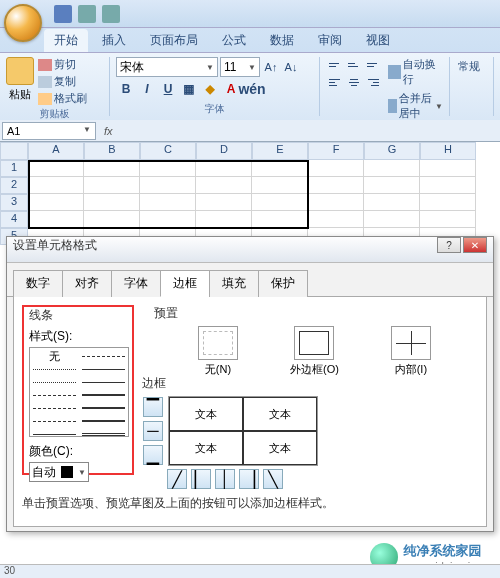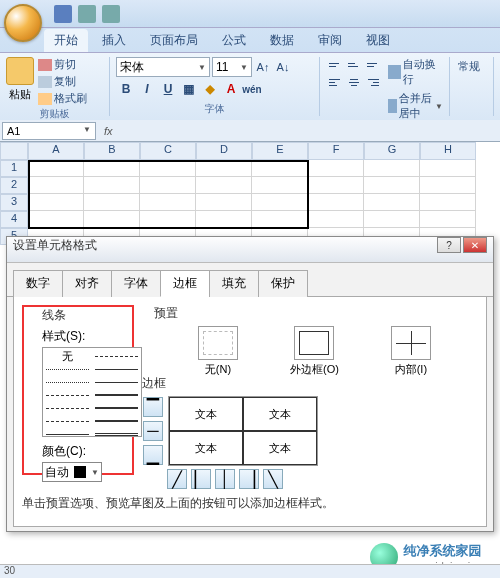--- a/index.html
+++ b/index.html
@@ -19,21 +19,21 @@
 .ribbon-body { height: 68px; background: linear-gradient(#eef5fc, #d9e7f6); display: flex; padding: 4px 0; border-top: 1px solid #aac; }
 .rgroup { border-right: 1px solid #b7cce4; padding: 0 6px; display: flex; flex-direction: column; justify-content: space-between; }
 .rgroup-label { font-size: 10px; text-align: center; color: #4a6a99; padding-top: 1px; }
 .paste-big { display: flex; flex-direction: column; align-items: center; gap: 2px; }
 .paste-icon { width: 28px; height: 28px; background: #f5c96a; border: 1px solid #c99a30; border-radius: 3px; }
 .paste-lbl { font-size: 11px; }
 .clip-sm { display: flex; flex-direction: column; gap: 2px; font-size: 11px; color: #2b4c78; }
 .clip-sm span { display: flex; align-items: center; gap: 2px; }
 .clip-ic { width: 14px; height: 12px; background: #d88; display: inline-block; }
 .font-row { display: flex; gap: 2px; align-items: center; }
-.font-combo { width: 94px; height: 20px; font-size: 12px; border: 1px solid #9ab; background: #fff; padding: 0 3px; display: flex; align-items: center; justify-content: space-between; }
+.font-combo { width: 102px; height: 20px; font-size: 12px; border: 1px solid #9ab; background: #fff; padding: 0 3px; display: flex; align-items: center; justify-content: space-between; }
 .size-combo { width: 40px; height: 20px; font-size: 12px; border: 1px solid #9ab; background: #fff; padding: 0 3px; display: flex; align-items: center; justify-content: space-between; }
 .drop-ar { font-size: 8px; color: #555; }
 .grow-btn { width: 18px; height: 20px; border: 1px solid transparent; font-size: 11px; color: #2b4c78; display: flex; align-items: center; justify-content: center; }
 .fmt-row { display: flex; gap: 1px; }
 .fmt-btn { width: 20px; height: 20px; border: 1px solid transparent; font-size: 12px; font-weight: bold; display: flex; align-items: center; justify-content: center; color: #2b4c78; }
 .fmt-btn.i { font-style: italic; }
 .fmt-btn.u { text-decoration: underline; }
 .align-grid { display: flex; flex-direction: column; gap: 1px; }
 .align-row { display: flex; gap: 1px; }
 .align-btn { width: 18px; height: 16px; border: 1px solid transparent; display: flex; flex-direction: column; gap: 2px; justify-content: center; padding: 2px; }
@@ -160,21 +160,21 @@
         <div class="grow-btn">A↑</div>
         <div class="grow-btn">A↓</div>
       </div>
       <div class="fmt-row">
         <div class="fmt-btn">B</div>
         <div class="fmt-btn i">I</div>
         <div class="fmt-btn u">U</div>
         <div class="fmt-btn">▦</div>
         <div class="fmt-btn" style="color:#c80">◆</div>
         <div class="fmt-btn" style="color:#c00">A</div>
-        <div class="fmt-btn" style="font-size:10px">wén</div>
+        <div class="fmt-btn" style="font-size:14px">wén</div>
       </div>
       <div class="rgroup-label">字体</div>
     </div>
     <div class="rgroup" style="width:130px">
       <div style="display:flex;gap:6px">
         <div class="align-grid">
           <div class="align-row">
             <div class="align-btn">
                 <i style="width:80%"></i>
                 <i style="width:60%"></i>
@@ -315,21 +315,21 @@
     <div class="dlg-tab">数字</div>
     <div class="dlg-tab">对齐</div>
     <div class="dlg-tab">字体</div>
     <div class="dlg-tab active">边框</div>
     <div class="dlg-tab">填充</div>
     <div class="dlg-tab">保护</div>
   </div>
   <div class="dlg-body">
     <div class="red-box"></div>
 
-    <div style="position:absolute;left:28px;top:10px;width:104px">
+    <div style="position:absolute;left:15px;top:10px;width:104px">
       <div class="section-lbl">线条</div>
       <div style="font-size:12px;margin:2px 0">样式(S):</div>
       <div class="style-box">
         <div class="style-opt">
             <span class="ln none">无</span>
           </div>
         <div class="style-opt">
             <span class="ln dash"></span>
           </div>
         <div class="style-opt">

